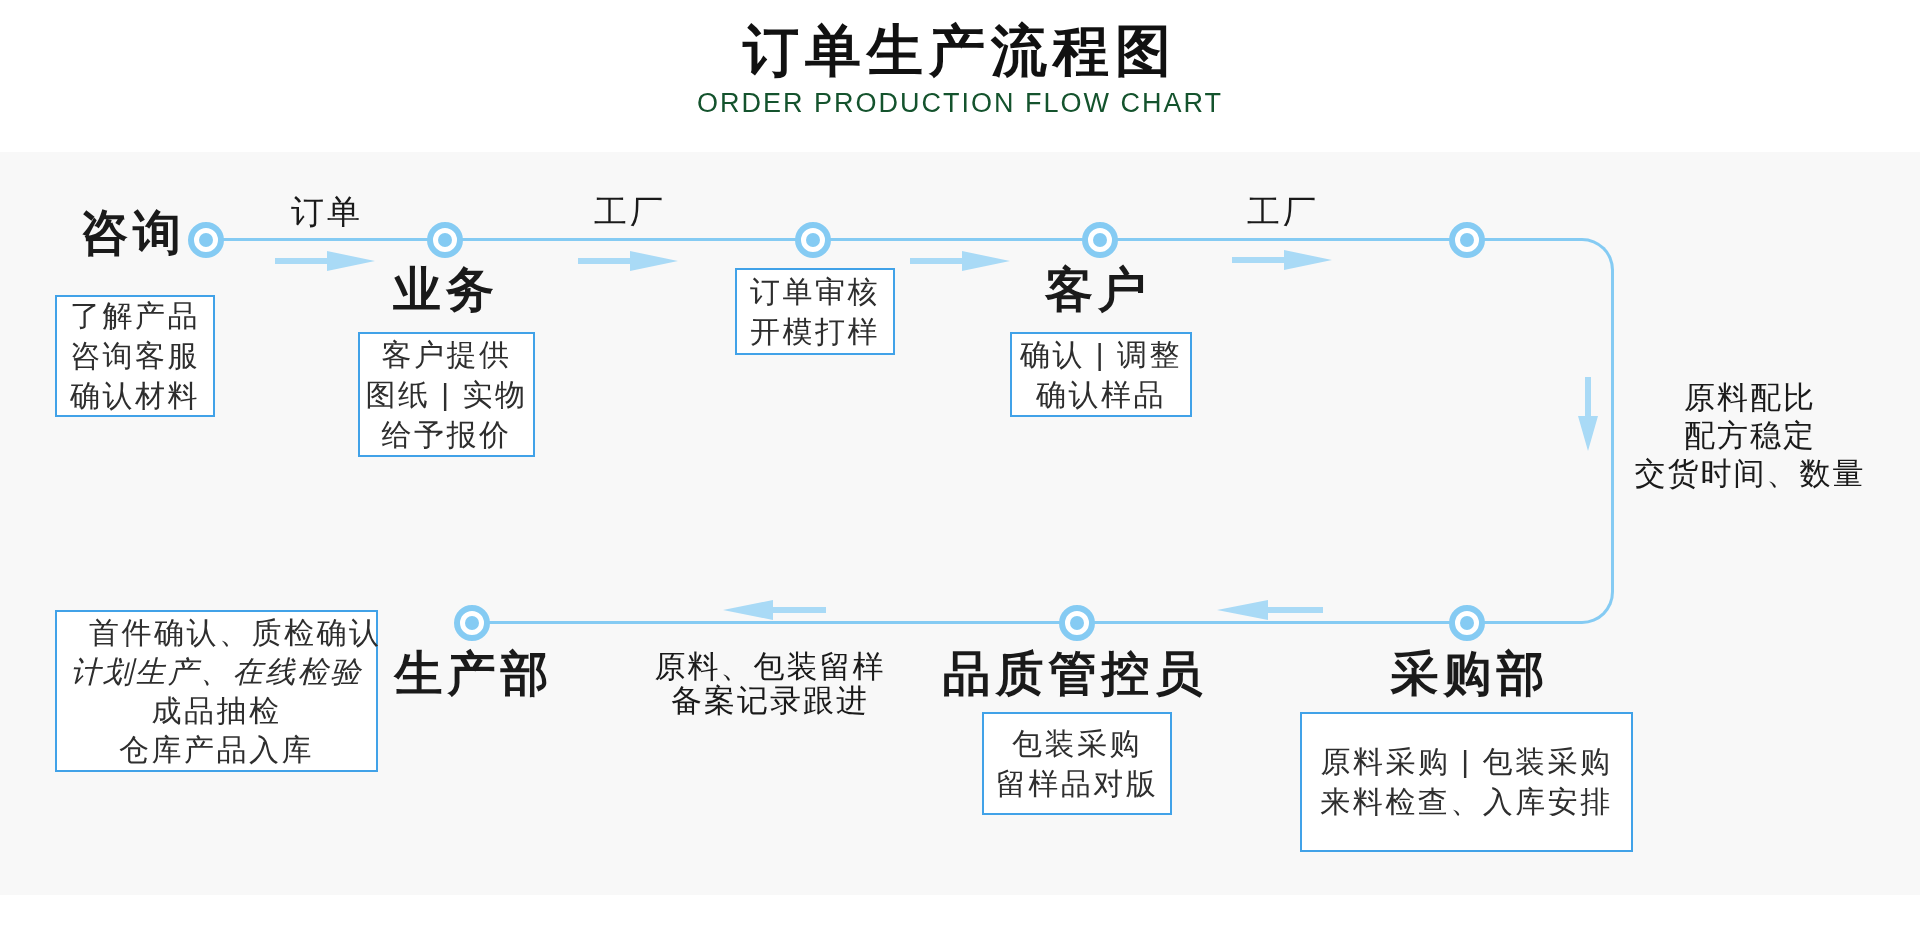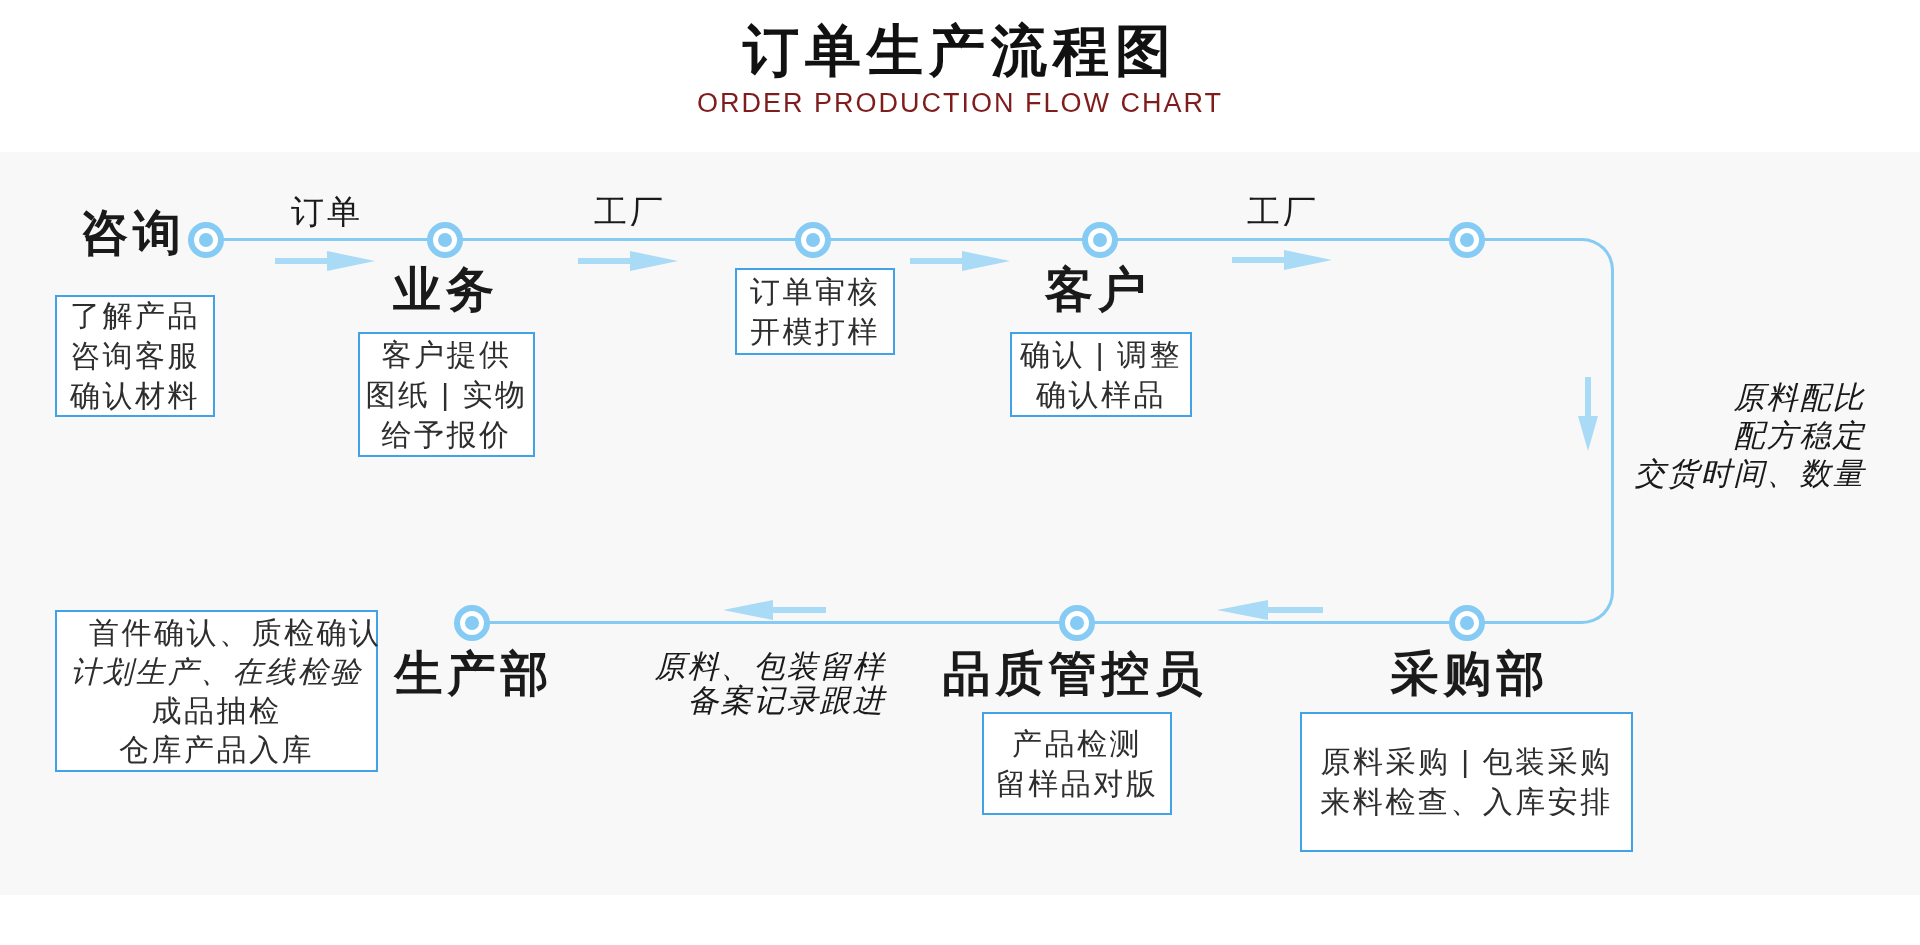--- a/index.html
+++ b/index.html
@@ -13,41 +13,41 @@
   *{margin:0;padding:0;box-sizing:border-box;}
   html,body{width:1920px;height:945px;background:#ffffff;overflow:hidden;}
   body{font-family:"Liberation Sans","DejaVu Sans",sans-serif;color:var(--ink);}
   #canvas{position:relative;width:1920px;height:945px;}
 
   .band{position:absolute;left:0;top:152px;width:1920px;height:743px;background:var(--band);}
 
   .title{position:absolute;left:960px;top:14px;transform:translateX(-50%);
          font-size:56px;font-weight:900;letter-spacing:6px;color:#111;white-space:nowrap;text-align:center;}
   .subtitle{position:absolute;left:960px;top:88px;transform:translateX(-50%);
-         font-size:27px;font-weight:400;letter-spacing:2px;color:#7f1d1d;white-space:nowrap;}
+         font-size:27px;font-weight:400;letter-spacing:2px;color:#14532d;white-space:nowrap;}
 
   
   .path-main{position:absolute;left:472px;top:238px;width:1142px;height:386px;
          border:3px solid var(--line);border-left:none;
          border-radius:0 32px 32px 0;}
   .path-ext{position:absolute;left:206px;top:238px;width:270px;height:3px;background:var(--line);}
 
   
   .node{position:absolute;width:36px;height:36px;border:6px solid var(--line);
         border-radius:50%;background:#ffffff;}
   .node .dot{position:absolute;left:50%;top:50%;width:14px;height:14px;margin:-7px 0 0 -7px;
         border-radius:50%;background:var(--line);}
 
   .stage-label{position:absolute;transform:translateX(-50%);font-size:48px;font-weight:700;
         letter-spacing:5px;color:var(--ink);white-space:nowrap;line-height:1.1;}
   .edge-label{position:absolute;transform:translateX(-50%);font-size:33px;font-weight:400;
         letter-spacing:3px;color:var(--ink);white-space:nowrap;line-height:1.1;}
 
-  .note{position:absolute;transform:translateX(-50%);text-align:right;font-size:31px;
-        letter-spacing:2px;color:var(--ink);white-space:nowrap;font-style:italic;}
+  .note{position:absolute;transform:translateX(-50%);text-align:center;font-size:31px;
+        letter-spacing:2px;color:var(--ink);white-space:nowrap;}
   .note div{line-height:38px;}
 
   .detail-box{position:absolute;background:#ffffff;border:2px solid var(--box-border);
         text-align:center;color:var(--box-ink);font-size:30px;letter-spacing:2.5px;
         display:flex;flex-direction:column;justify-content:center;}
   .detail-box div{line-height:40px;white-space:nowrap;}
 
   .arrow{position:absolute;color:var(--arrow);}
 </style>
 </head>
@@ -145,21 +145,21 @@
     <div>确认样品</div>
   </div>
 
 
   <div class="detail-box" style="left:1300px;top:712px;width:333px;height:140px;">
     <div>原料采购 | 包装采购</div>
     <div>来料检查、入库安排</div>
   </div>
 
   <div class="detail-box" style="left:982px;top:712px;width:190px;height:103px;">
-    <div>产品检测</div>
+    <div>包装采购</div>
     <div>留样品对版</div>
   </div>
 
   <div class="detail-box" style="left:55px;top:610px;width:323px;height:162px;">
     <div style="line-height:39px;padding-left:32px;">首件确认、质检确认</div>
     <div style="line-height:39px;font-style:italic;">计划生产、在线检验</div>
     <div style="line-height:39px;">成品抽检</div>
     <div style="line-height:39px;">仓库产品入库</div>
   </div>
 

